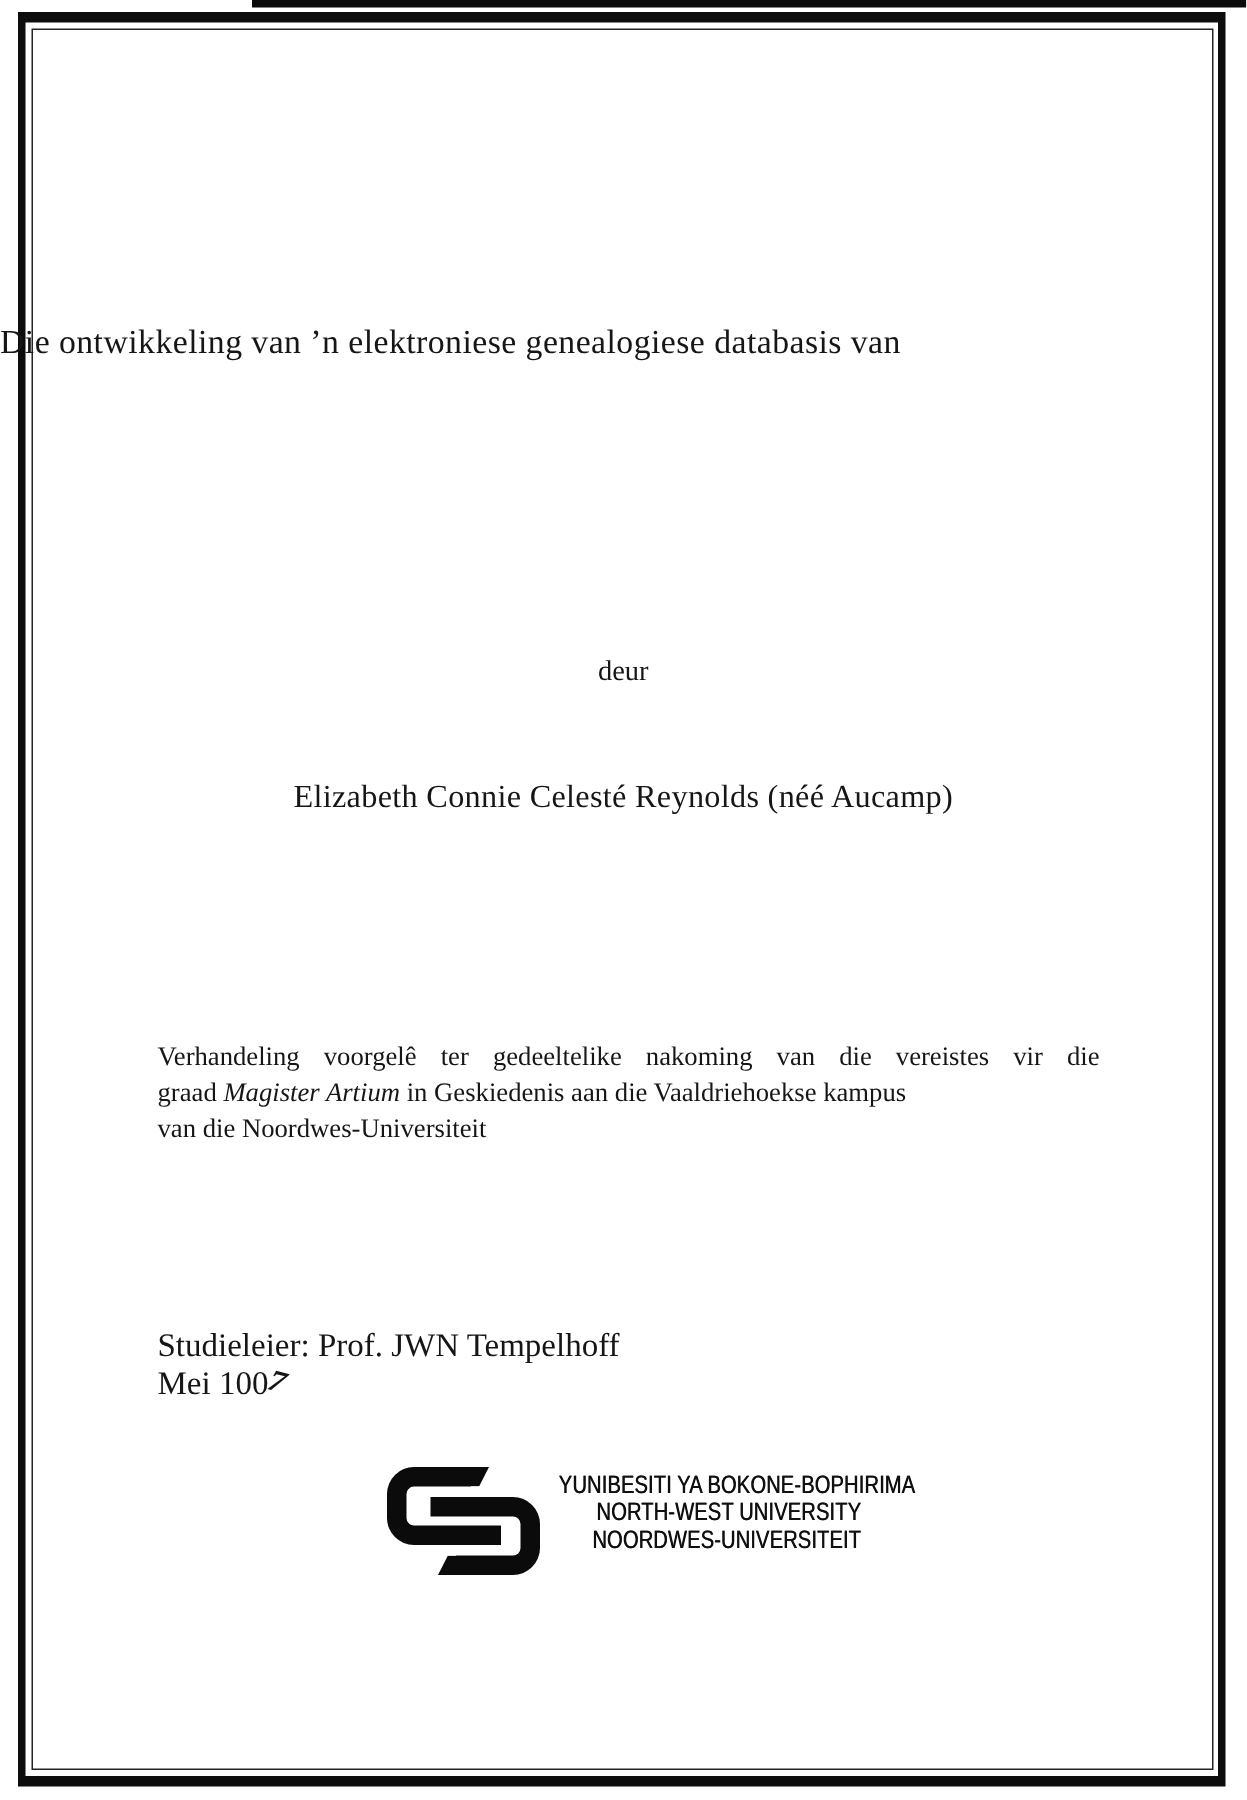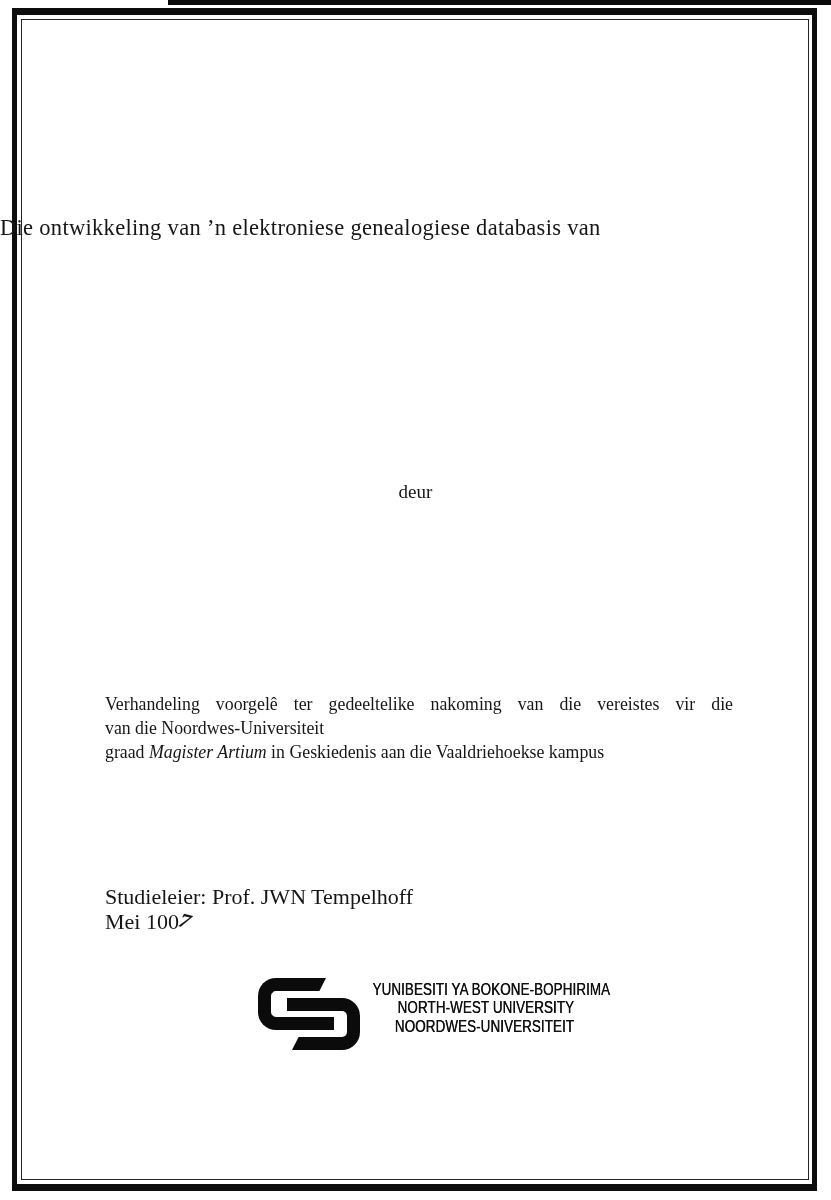--- a/index.html
+++ b/index.html
@@ -19,21 +19,21 @@
     position:absolute; left:21px; top:19px; right:22px; bottom:20px;
     border:1.5px solid #242424;
   }
 
   .title {
     position:absolute; top:208px; left:0; width:100%;
     font-size:22.5px; line-height:40px; letter-spacing:0.3px;
   }
   .byline {
     position:absolute; top:436px; left:0; width:100%;
-    text-align:center; font-size:19px; line-height:24px;margin-top:44px;
+    text-align:center; font-size:19px; line-height:24px;
   }
   .author {
     position:absolute; top:516px; left:0; width:100%;
     text-align:center; font-size:21.5px; line-height:30px; letter-spacing:0.2px;
   }
   .statement {
     position:absolute; top:692px; left:105px; width:628px;
     font-size:17.8px; line-height:24px;
   }
   .statement .justify-line { text-align:justify; text-align-last:justify; }
@@ -79,25 +79,26 @@
   <div class="edge-strip-top"></div>
   <div class="frame-outer"></div>
   <div class="frame-inner"></div>
 
   <div class="title">
     <div>Die ontwikkeling van ’n elektroniese genealogiese databasis van</div>
   </div>
 
   <div class="byline">deur</div>
 
+  <div class="author">Elizabeth Connie Celesté Reynolds (néé Aucamp)</div>
 
   <div class="statement">
     <div class="justify-line">Verhandeling voorgelê ter gedeeltelike nakoming van die vereistes vir die</div>
+    <div><span>graad </span><span class="it">Magister Artium</span><span> in Geskiedenis aan die Vaaldriehoekse kampus</span></div>
     <div>van die Noordwes-Universiteit</div>
-    <div><span>graad </span><span class="it">Magister Artium</span><span> in Geskiedenis aan die Vaaldriehoekse kampus</span></div>
   </div>
 
   <div class="supervisor-block">
     <div>Studieleier: Prof. JWN Tempelhoff</div>
     <div><span>Mei 100</span><span class="odd-seven">7</span></div>
   </div>
 
   <div class="logo-mark">
     <div class="lk-left"></div>
     <div class="lk-left-ext"></div>

